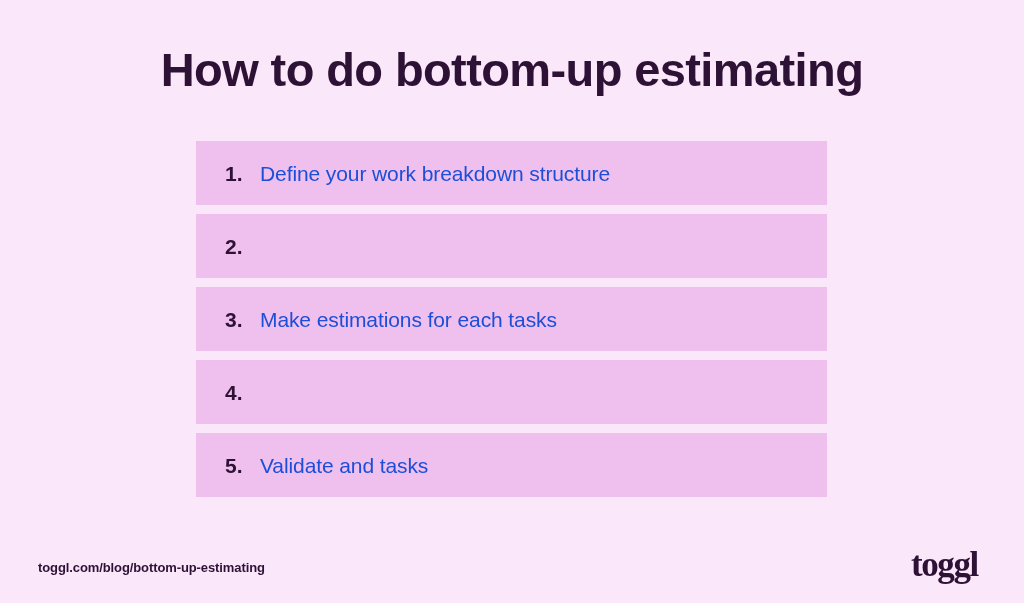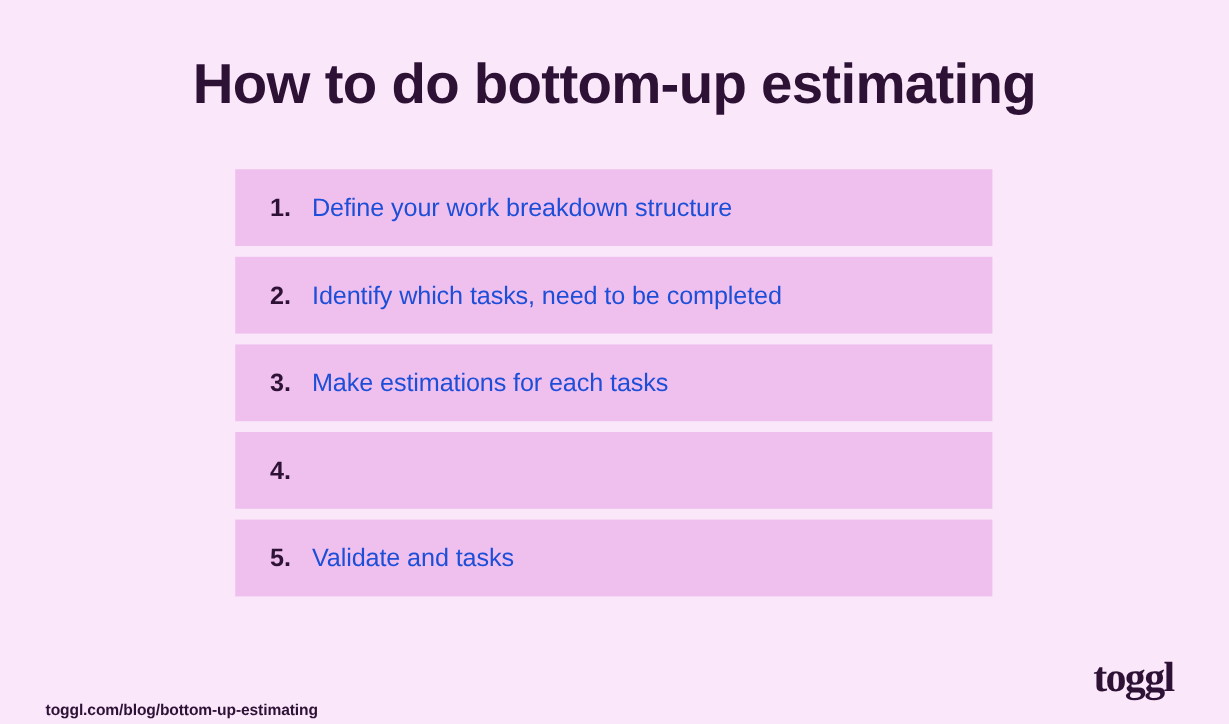--- a/index.html
+++ b/index.html
@@ -72,21 +72,21 @@
     line-height: 1;
     margin-left: 10px;
     white-space: pre;
     letter-spacing: -0.1px;
   }
 
   
   .footer-url {
     position: absolute;
     left: 38px;
-    top: 584px;
+    top: 560px;
     font-size: 13px;
     font-weight: 700;
     color: #2D1236;
     letter-spacing: -0.1px;
     white-space: nowrap;
   }
 
   .logo {
     position: absolute;
     left: 911px;
@@ -112,21 +112,20 @@
 
   <div class="steps">
 
     <div class="step-row">
       <span class="step-num">1.</span>
       <span class="step-text">Define your work breakdown structure</span>
     </div>
 
     <div class="step-row">
       <span class="step-num">2.</span>
-      <span class="step-text">Identify which tasks, need to be completed</span>
     </div>
 
     <div class="step-row">
       <span class="step-num">3.</span>
       <span class="step-text">Make estimations for each tasks</span>
     </div>
 
     <div class="step-row">
       <span class="step-num">4.</span>
     </div>

